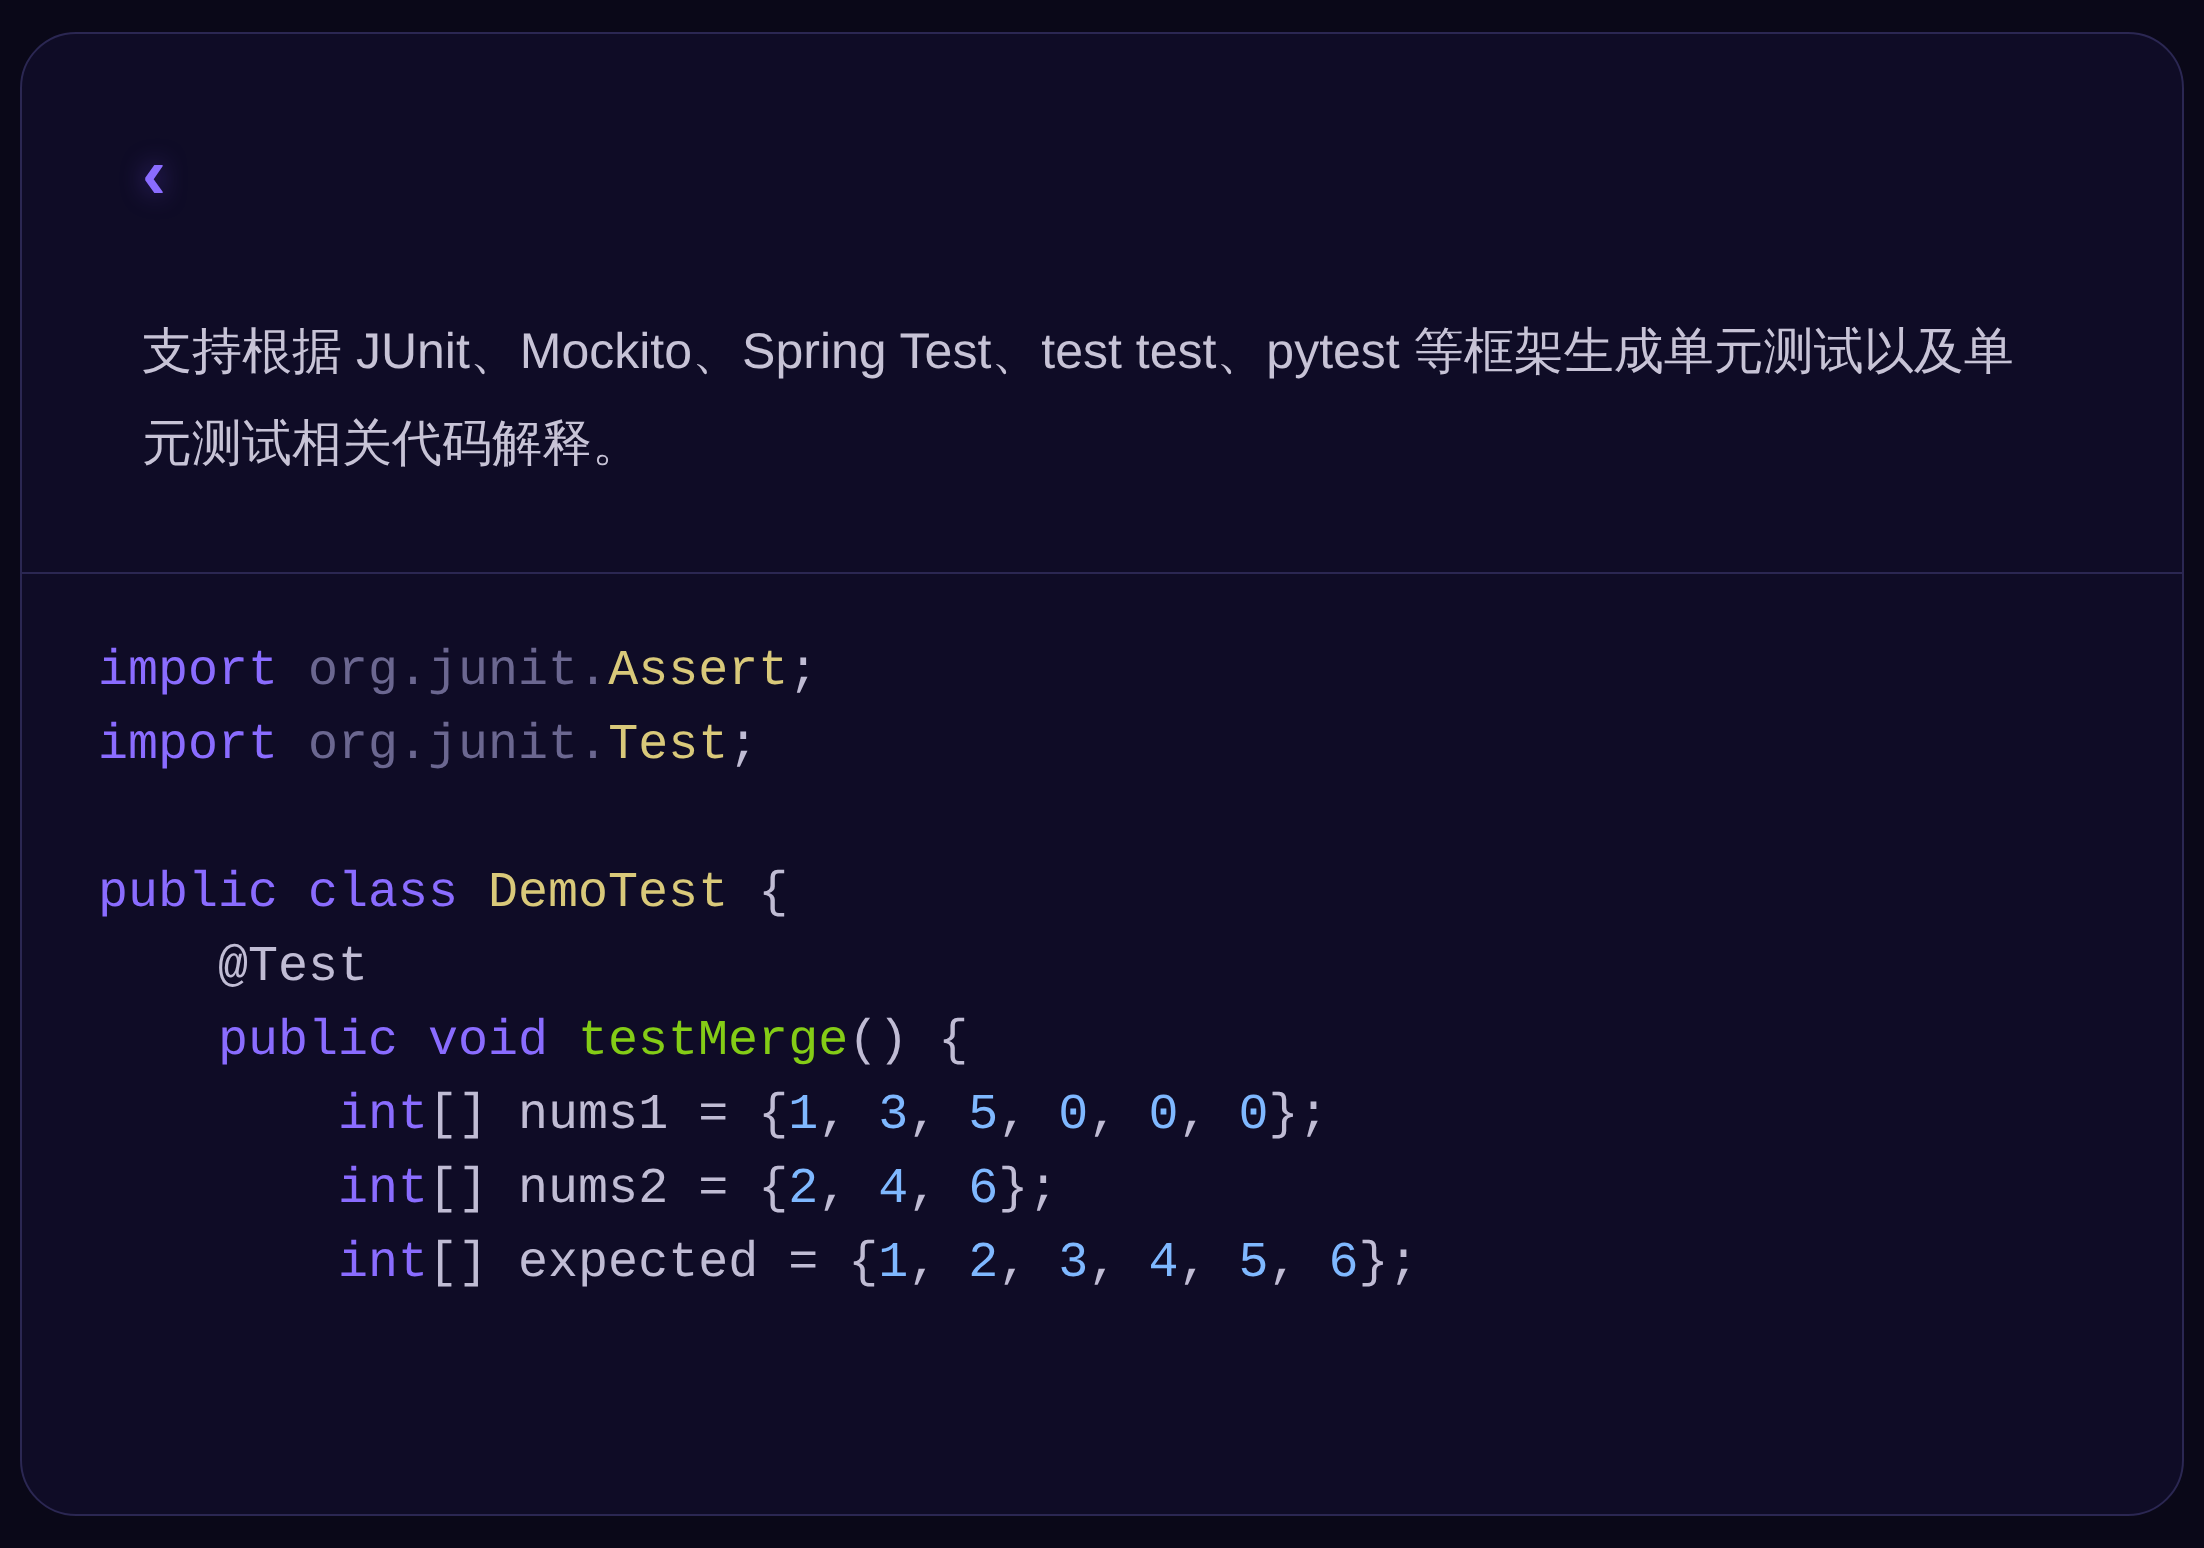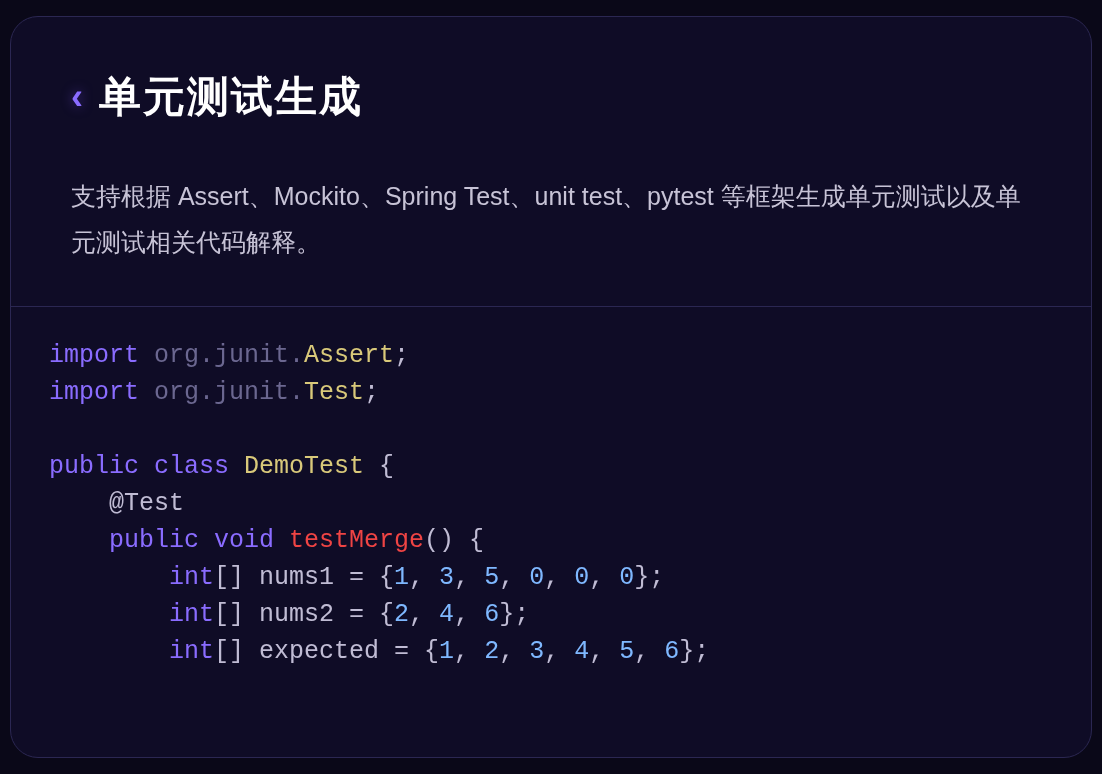--- a/index.html
+++ b/index.html
@@ -59,31 +59,30 @@
     padding: 30px 58px 0 38px;
     font-family: "SF Mono", Menlo, Consolas, "Courier New", monospace;
     font-size: 25px;
     line-height: 1.48;
     overflow: hidden;
     white-space: pre;
   }
   .tok-key   { color: #8a6cff; } 
   .tok-pkg   { color: #6b6790; } 
   .tok-type  { color: #d9c97a; } 
-  .tok-func  { color: #ef4444; } 
+  .tok-func  { color: #84cc16; } 
   .tok-plain { color: #c0bcd4; } 
   .tok-num   { color: #7fb8ff; } 
   .tok-ann   { color: #c0bcd4; } 
 </style>
 </head>
 <body>
 
 <div class="card">
   <div class="header">
     <div class="title-row">
       <span class="chevron">‹</span>
-      <span class="title">单元测试生成</span>
     </div>
-    <p class="desc">支持根据 Assert、Mockito、Spring Test、unit test、pytest 等框架生成单元测试以及单元测试相关代码解释。</p>
+    <p class="desc">支持根据 JUnit、Mockito、Spring Test、test test、pytest 等框架生成单元测试以及单元测试相关代码解释。</p>
   </div>
   <div class="divider"></div>
   <div class="code-area" id="code-area"><div><span class="tok-key">import </span><span class="tok-pkg">org.junit.</span><span class="tok-type">Assert</span><span class="tok-plain">;</span></div><div><span class="tok-key">import </span><span class="tok-pkg">org.junit.</span><span class="tok-type">Test</span><span class="tok-plain">;</span></div><div>&nbsp;</div><div><span class="tok-key">public class </span><span class="tok-type">DemoTest</span><span class="tok-plain"> {</span></div><div><span class="tok-plain">    </span><span class="tok-ann">@Test</span></div><div><span class="tok-plain">    </span><span class="tok-key">public void </span><span class="tok-func">testMerge</span><span class="tok-plain">() {</span></div><div><span class="tok-plain">        </span><span class="tok-key">int</span><span class="tok-plain">[] nums1 = {</span><span class="tok-num">1</span><span class="tok-plain">, </span><span class="tok-num">3</span><span class="tok-plain">, </span><span class="tok-num">5</span><span class="tok-plain">, </span><span class="tok-num">0</span><span class="tok-plain">, </span><span class="tok-num">0</span><span class="tok-plain">, </span><span class="tok-num">0</span><span class="tok-plain">};</span></div><div><span class="tok-plain">        </span><span class="tok-key">int</span><span class="tok-plain">[] nums2 = {</span><span class="tok-num">2</span><span class="tok-plain">, </span><span class="tok-num">4</span><span class="tok-plain">, </span><span class="tok-num">6</span><span class="tok-plain">};</span></div><div><span class="tok-plain">        </span><span class="tok-key">int</span><span class="tok-plain">[] expected = {</span><span class="tok-num">1</span><span class="tok-plain">, </span><span class="tok-num">2</span><span class="tok-plain">, </span><span class="tok-num">3</span><span class="tok-plain">, </span><span class="tok-num">4</span><span class="tok-plain">, </span><span class="tok-num">5</span><span class="tok-plain">, </span><span class="tok-num">6</span><span class="tok-plain">};</span></div></div>
 </div>
 
 </body></html>

